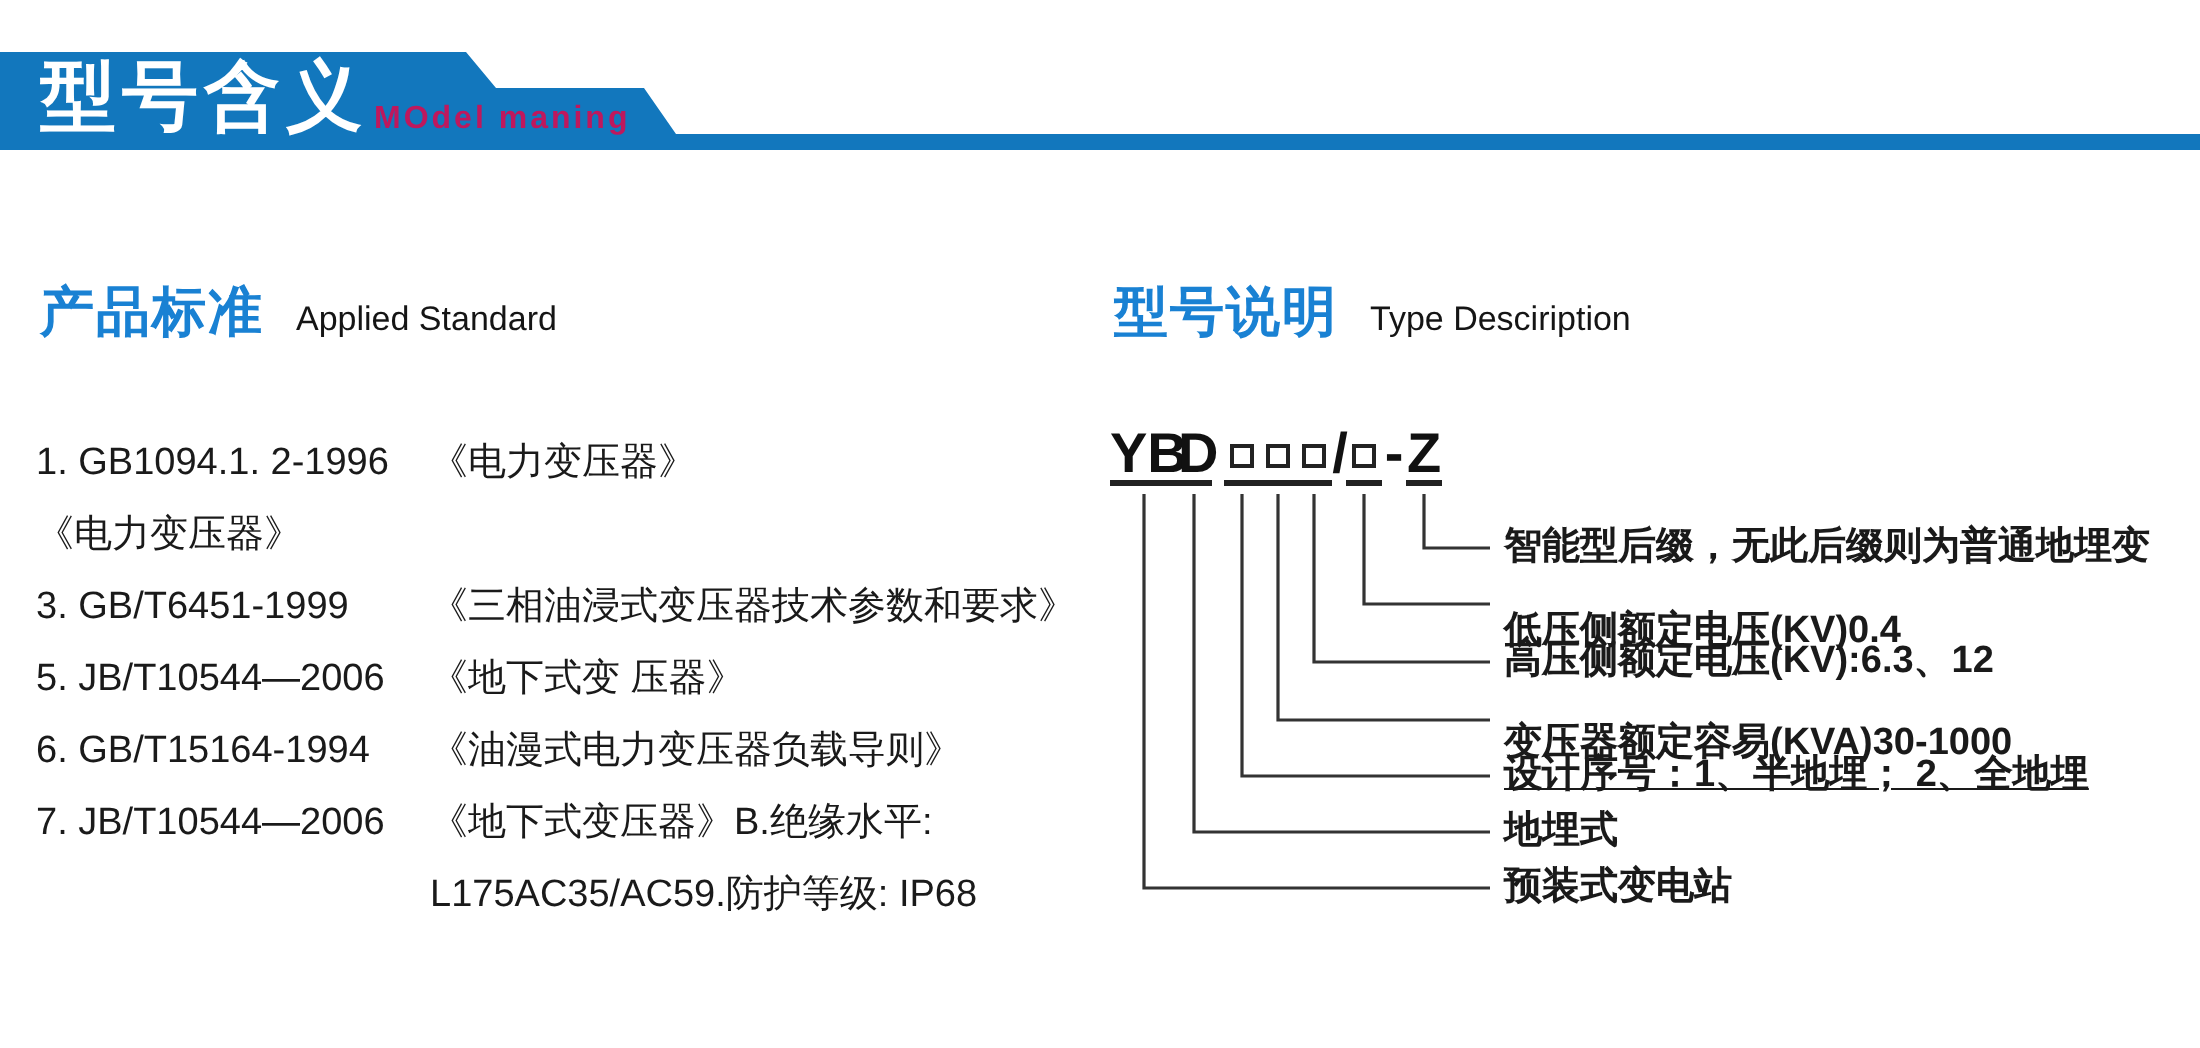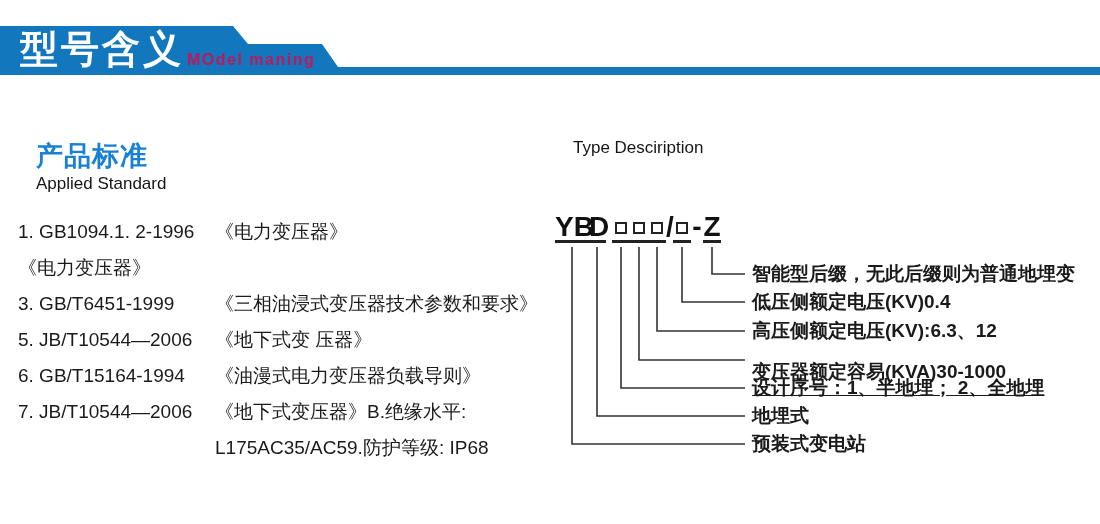--- a/index.html
+++ b/index.html
@@ -15,21 +15,21 @@
     letter-spacing:3px;line-height:42px;
   }
   .banner-subtitle{
     position:absolute;left:187px;top:51px;color:#be185d;font-size:16px;font-weight:bold;
     letter-spacing:1.5px;line-height:17px;
   }
   
   .sec-heading{position:absolute;display:flex;align-items:baseline;white-space:nowrap;}
   .sec-heading .cn{color:#1981d3;font-size:27px;font-weight:bold;letter-spacing:1px;}
   .sec-heading .en{color:#151515;font-size:17px;margin-left:16px;}
-  .heading-left{left:20px;top:138px;flex-direction:column;}
+  .heading-left{left:20px;top:138px;}
   .heading-right{left:557px;top:138px;}
   
   .std-list{position:absolute;left:18px;top:214px;width:530px;}
   .std-row{display:flex;height:36px;line-height:36px;font-size:19px;white-space:nowrap;}
   .std-code{width:197px;flex:0 0 197px;}
   .std-title{flex:1;}
   
   .diagram{position:absolute;left:540px;top:200px;width:560px;height:290px;}
   .diagram svg{position:absolute;left:0;top:0;}
   .tok{position:absolute;top:12px;height:31px;box-sizing:border-box;text-align:center;
@@ -52,20 +52,21 @@
     <div class="banner-title">型号含义</div>
     <div class="banner-subtitle">MOdel maning</div>
   </div>
 
   <div class="sec-heading heading-left">
     <span class="cn">产品标准</span>
     <span class="en">Applied Standard</span>
   </div>
 
   <div class="sec-heading heading-right">
+    <span class="cn">型号说明</span>
     <span class="en">Type Desciription</span>
   </div>
 
   <div class="std-list">
     <div class="std-row">
       <span class="std-code">1. GB1094.1. 2-1996</span>
       <span class="std-title">《电力变压器》</span>
     </div>
     <div class="std-row">
       <span class="std-title">《电力变压器》</span>
@@ -109,21 +110,21 @@
     <div class="tok u" style="left:49px;width:17px;">D</div>
     <div class="tok u" style="left:72px;width:18px;"><span class="sq"></span></div>
     <div class="tok u" style="left:90px;width:18px;"><span class="sq"></span></div>
     <div class="tok u" style="left:108px;width:18px;"><span class="sq"></span></div>
     <div class="tok" style="left:126px;width:8px;">/</div>
     <div class="tok u" style="left:133px;width:18px;"><span class="sq"></span></div>
     <div class="tok" style="left:152px;width:10px;">-</div>
     <div class="tok u" style="left:163px;width:18px;">Z</div>
 
     <div class="dg-label" style="top:61px;">智能型后缀，无此后缀则为普通地埋变</div>
-    <div class="dg-label" style="top:89px;">低压侧额定电压(KV)0.4</div>
+    <div class="dg-label" style="top:103px;">低压侧额定电压(KV)0.4</div>
     <div class="dg-label" style="top:118px;">高压侧额定电压(KV):6.3、12</div>
     <div class="dg-label" style="top:159px;">变压器额定容易(KVA)30-1000</div>
     <div class="dg-label" style="top:175px;text-decoration:underline;">设计序号：1、半地埋； 2、全地埋</div>
     <div class="dg-label" style="top:203px;">地埋式</div>
     <div class="dg-label" style="top:231px;">预装式变电站</div>
   </div>
 
 </div>
 
 </body></html>

